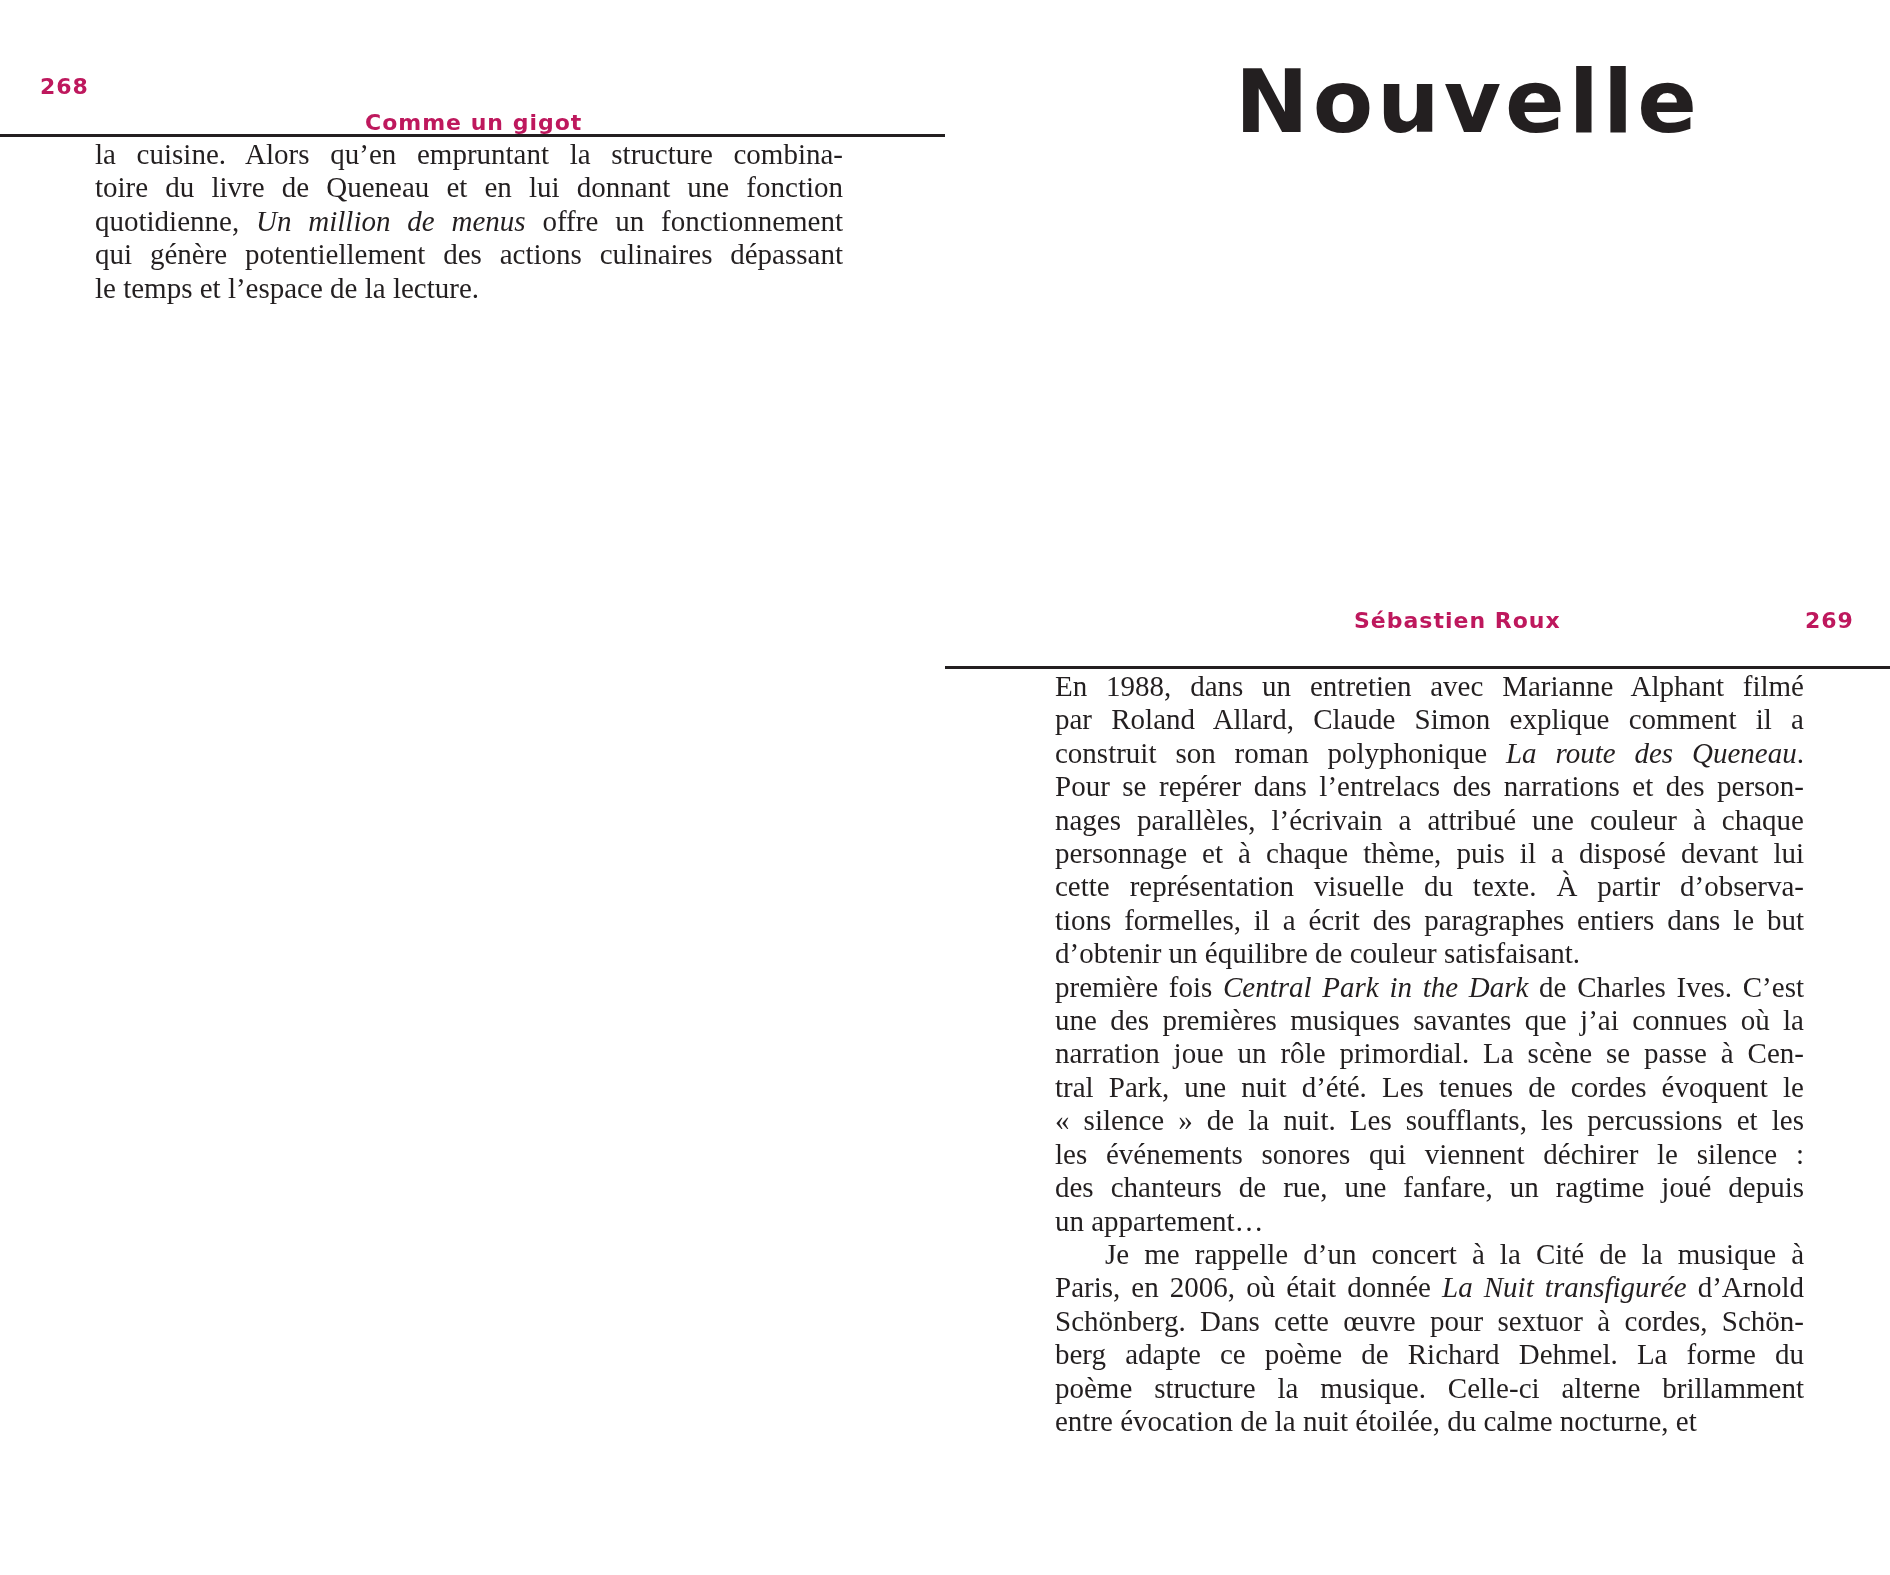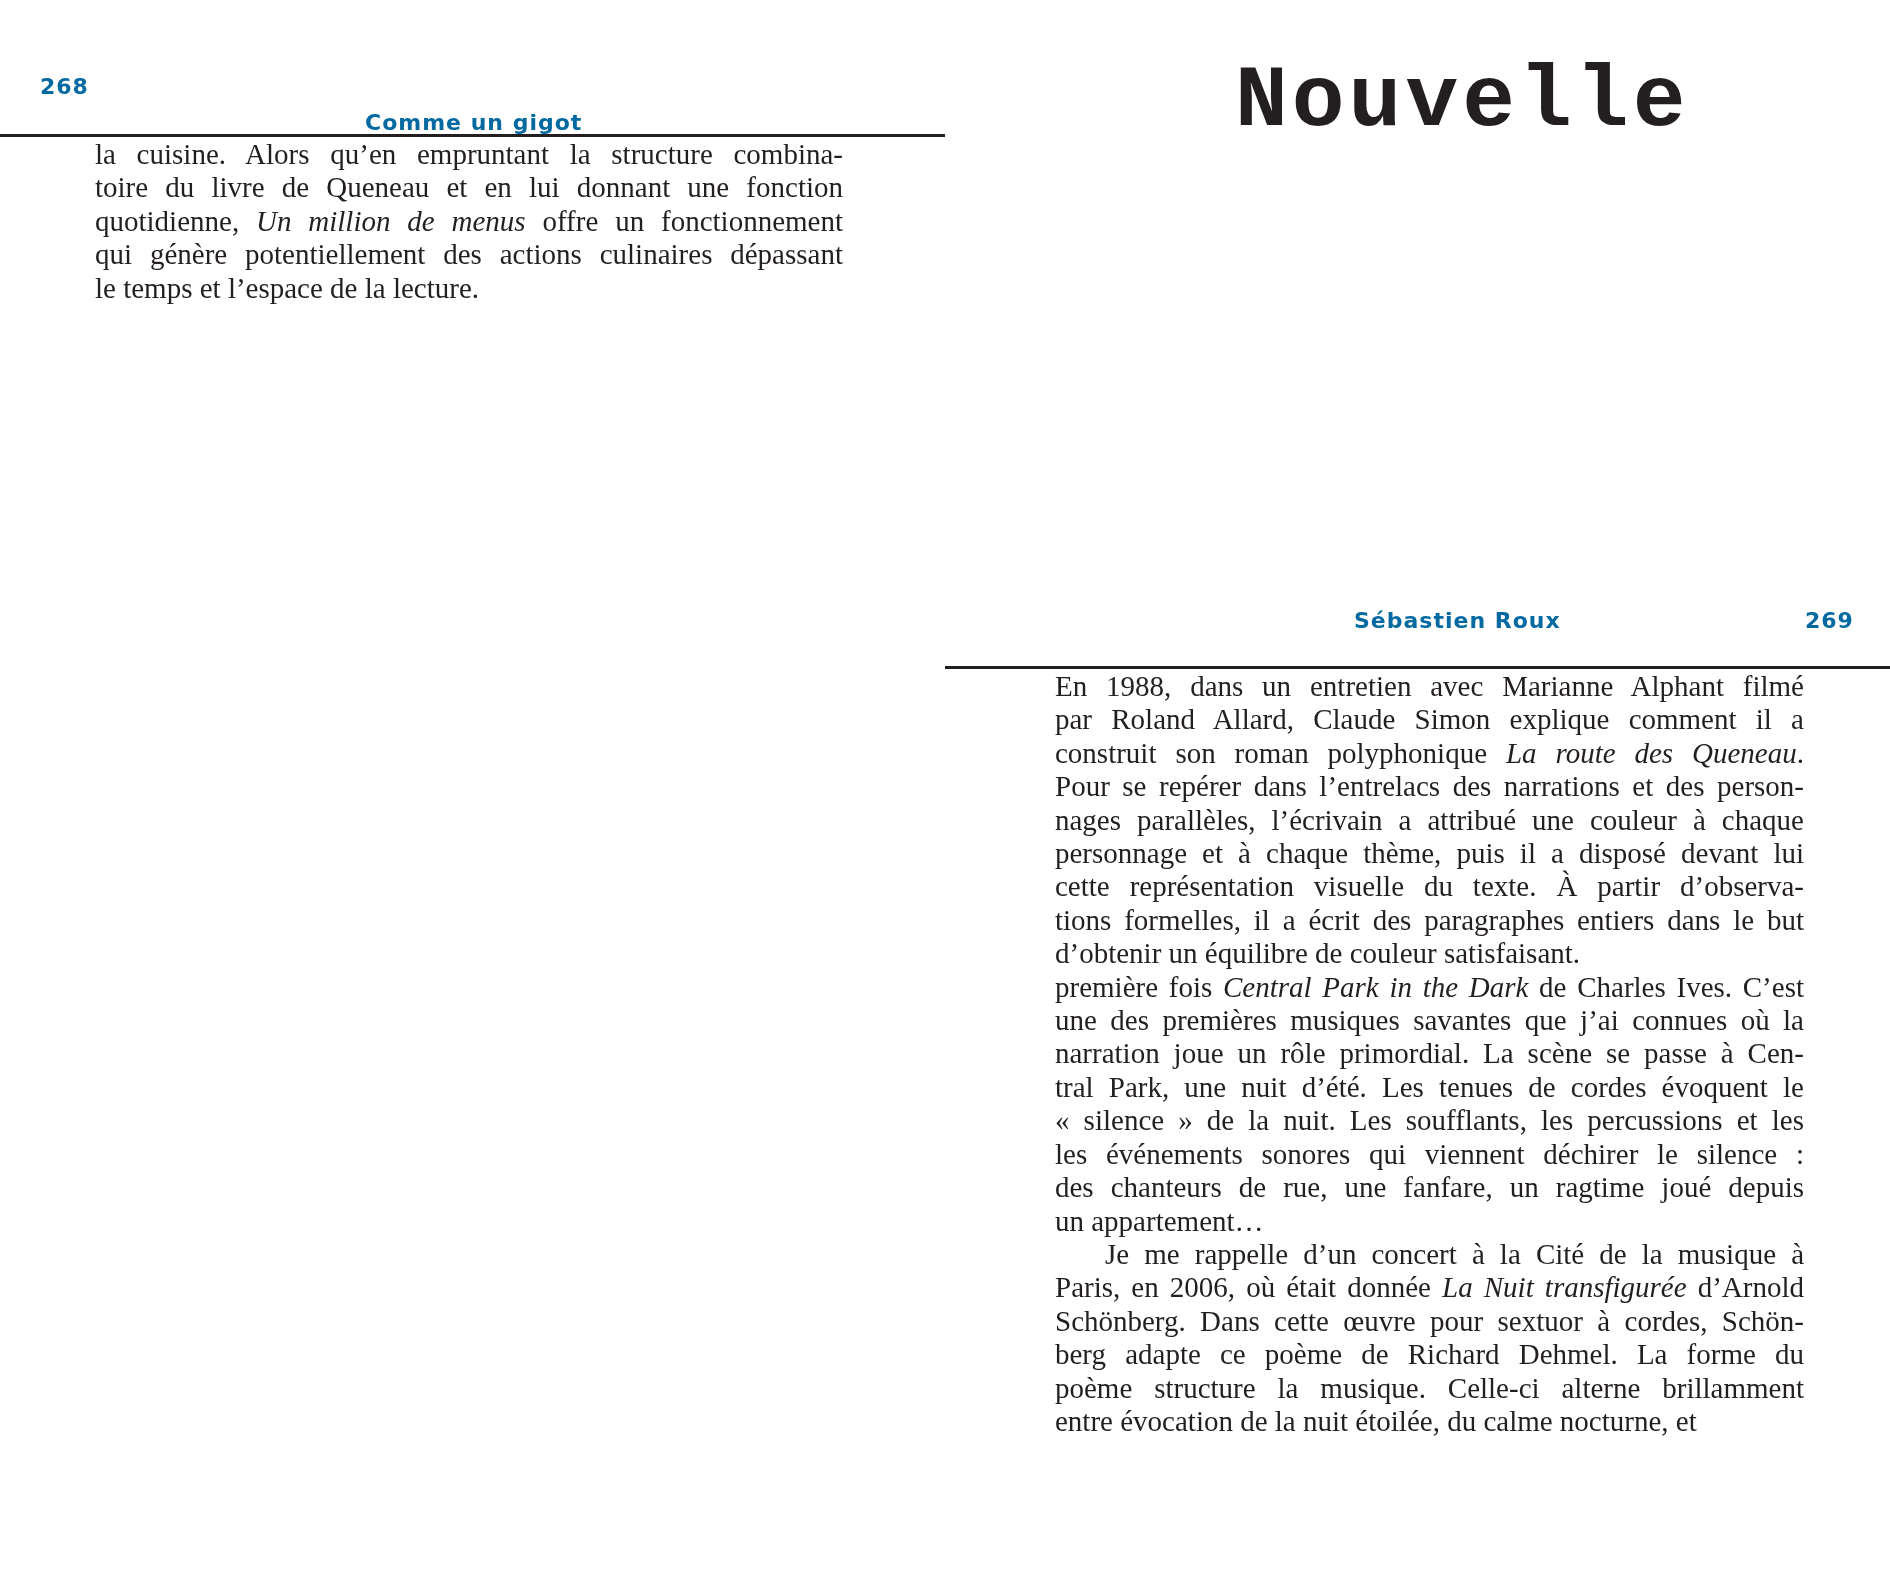--- a/index.html
+++ b/index.html
@@ -11,21 +11,21 @@
   .page { position: absolute; top: 0; height: 1575px; width: 945px; }
   .page.left { left: 0; }
   .page.right { left: 945px; }
 
   .folio, .running-head {
     position: absolute;
     font-family: "DejaVu Sans", sans-serif;
     font-weight: bold;
     font-size: 22px;
     letter-spacing: 1px;
-    color: #0369a1;
+    color: #be185d;
   }
   .rule { position: absolute; height: 3px; background: #231f20; }
 
   .body-text {
     position: absolute;
     font-family: "Liberation Serif", serif;
     font-size: 29px;
     line-height: 33.4px;
     text-align: justify;
     hyphens: manual;
@@ -58,21 +58,21 @@
         <span class="line">la cuisine. Alors qu’en empruntant la structure combina-</span>
         <span class="line">toire du livre de Queneau et en lui donnant une fonction</span>
         <span class="line">quotidienne, <em>Un million de menus</em> offre un fonctionnement</span>
         <span class="line">qui génère potentiellement des actions culinaires dépassant</span>
         <span class="line last">le temps et l’espace de la lecture.</span>
       </p>
     </div>
 </div>
 
 <div class="page right">
-  <div class="section-title" style="left:290px; top:58px;font-family:Liberation Mono, monospace;">Nouvelle</div>
+  <div class="section-title" style="left:290px; top:58px;">Nouvelle</div>
   <div class="running-head" style="left:409px; top:608px;">Sébastien Roux</div>
   <div class="folio" style="left:860px; top:608px;">269</div>
   <div class="rule" style="left:0; top:666px; width:945px;"></div>
   <div class="body-text" id="right-body" style="left:110px; top:670px; width:749px;">
       <p>
         <span class="line">En 1988, dans un entretien avec Marianne Alphant filmé</span>
         <span class="line">par Roland Allard, Claude Simon explique comment il a</span>
         <span class="line">construit son roman polyphonique <em>La route des Queneau</em>.</span>
         <span class="line">Pour se repérer dans l’entrelacs des narrations et des person-</span>
         <span class="line">nages parallèles, l’écrivain a attribué une couleur à chaque</span>

